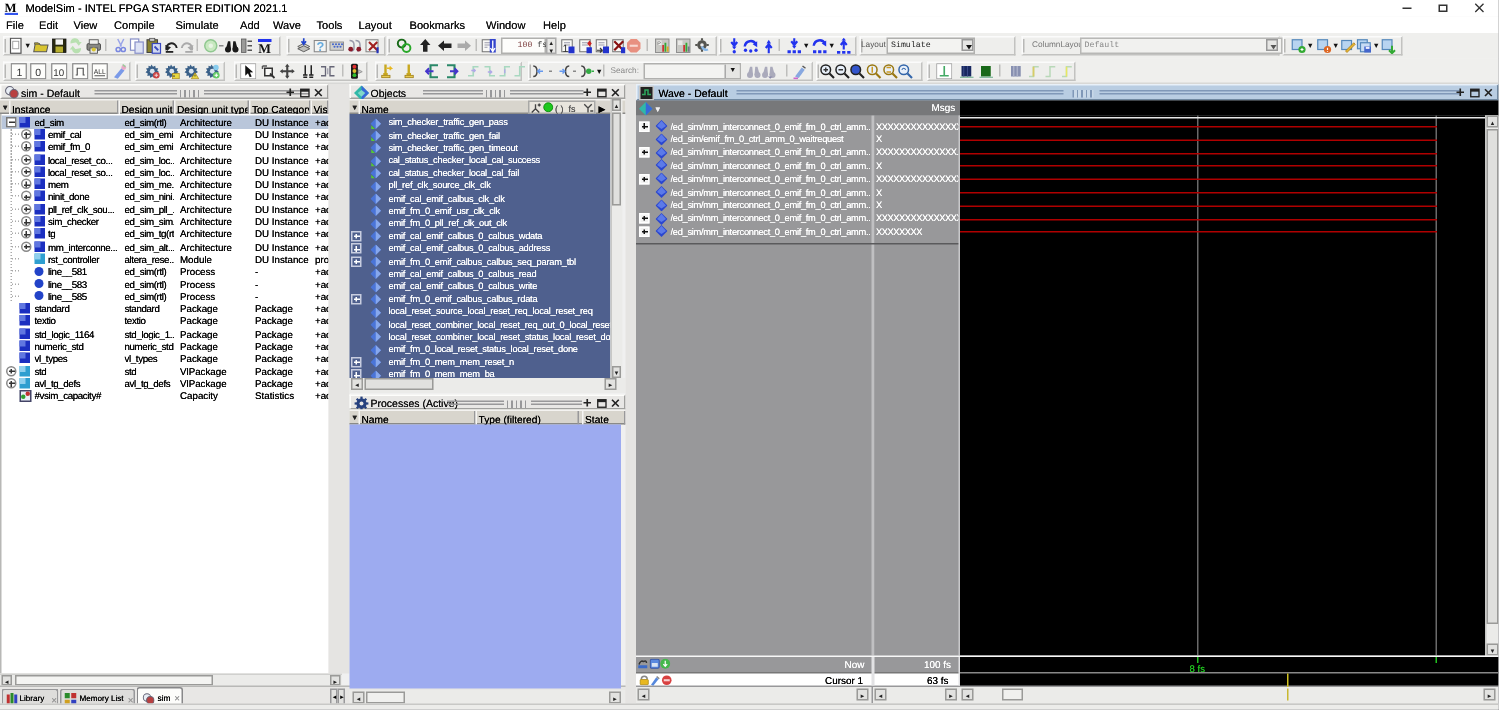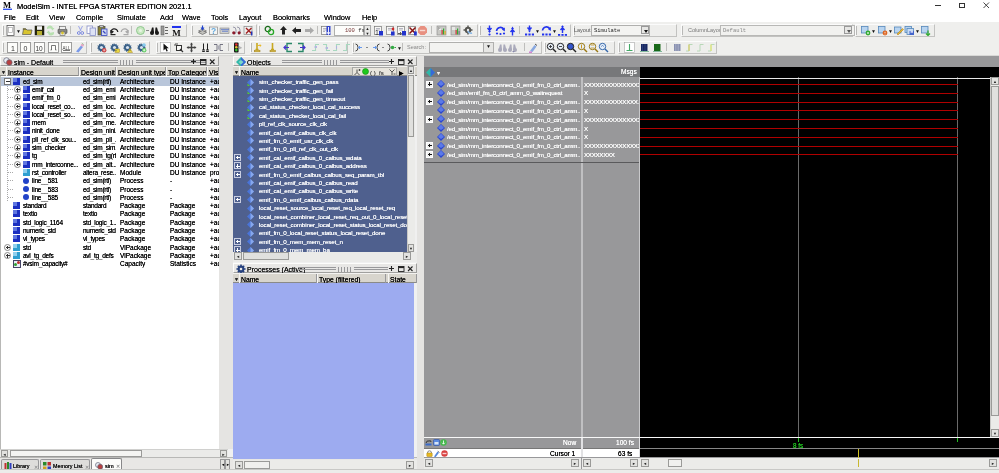--- a/index.html
+++ b/index.html
@@ -1149,20 +1149,37 @@
 <span class="t2" style="left:157px;top:1.5px;font-size:13.6px;color:#000;width:52px;overflow:hidden;">State</span>
 </div>
 <div class="abs" style="left:233px;top:283px;width:181px;height:176px;background:#9dabf0;"></div>
 <div class="abs sb" style="left:233px;top:460px;width:184px;height:11px;">
 <div class="sbbtn" style="left:2px;top:1px;width:8px;height:8px;font-size:4px;line-height:8px;">◄</div>
 <div class="sbthumb" style="left:11px;top:1px;width:26px;height:8px;background:#f0f0ee;"></div>
 <div class="sbbtn" style="left:173px;top:1px;width:8px;height:8px;font-size:4px;line-height:8px;">►</div>
 </div>
 <div class="abs" style="left:417px;top:56px;width:7px;height:413px;background:#e5e4e2;"></div>
 <div class="abs" style="left:424px;top:56px;width:575px;height:413px;background:#98989a;">
+<div class="abs" style="left:0;top:0;width:575px;height:11px;background:#b9cde2;border:1px solid #e8f0f8;border-right-color:#7088a0;border-bottom-color:#7088a0;">
+<svg class="abs" style="left:1px;top:0px" width="10" height="10" viewBox="0 0 10 10">
+        <rect x="0" y="0" width="10" height="10" fill="#c8c8c8"></rect>
+        <rect x="1" y="1" width="8" height="8" fill="#222"></rect>
+        <path d="M2 6 L4 6 L4 3 L6 3 L6 6 L8 6" stroke="#2ea85e" stroke-width="1" fill="none"></path>
+      </svg>
+<span class="t2" style="left:14px;top:1px;font-size:14px;color:#000;">Wave - Default</span>
+<div style="position:absolute;left:66px;top:3px;width:218px;height:3px;border-top:1px solid #8098b8;border-bottom:1px solid #8098b8;"></div>
+<div style="position:absolute;left:290px;top:2.5px;width:14px;height:5px;background:repeating-linear-gradient(90deg,#8098b8 0 1px,#c8d8e8 1px 3px);"></div>
+<div style="position:absolute;left:308px;top:3px;width:240px;height:3px;border-top:1px solid #8098b8;border-bottom:1px solid #8098b8;"></div>
+<svg class="abs" style="right:2px;top:1px" width="26" height="8" viewBox="0 0 26 8">
+        <path d="M3.5 1 L3.5 6 M1 3.5 L6 3.5" stroke="#222" stroke-width="1.1"></path>
+        <rect x="10.5" y="1.5" width="5.5" height="5" fill="none" stroke="#222" stroke-width="0.9"></rect>
+        <rect x="10.5" y="1.5" width="5.5" height="1.6" fill="#222"></rect>
+        <path d="M20 1.5 L24.5 6 M24.5 1.5 L20 6" stroke="#222" stroke-width="1.1"></path>
+      </svg>
+</div>
 <div class="abs" style="left:0;top:11px;width:575px;height:10px;background:#77787a;">
 <svg class="abs" style="left:2px;top:0.5px" width="9" height="9" viewBox="0 0 9 9">
         <path d="M4.5 0 L9 4.5 L4.5 9 L0 4.5 Z" fill="#30b8a8"></path>
         <path d="M4.5 0 L9 4.5 L4.5 9 Z" fill="#3868d8"></path>
       </svg>
 <span class="t2" style="left:13px;top:2px;font-size:12px;color:#eee;">▾</span>
 <span class="t2" style="left:197px;top:1.2px;font-size:13.2px;color:#fff;">Msgs</span>
 <div style="position:absolute;left:216px;top:0;width:359px;height:10px;background:#000;"></div>
 </div>
 <div class="abs" style="left:0;top:21px;width:157px;height:360px;background:#98989a;"></div>

